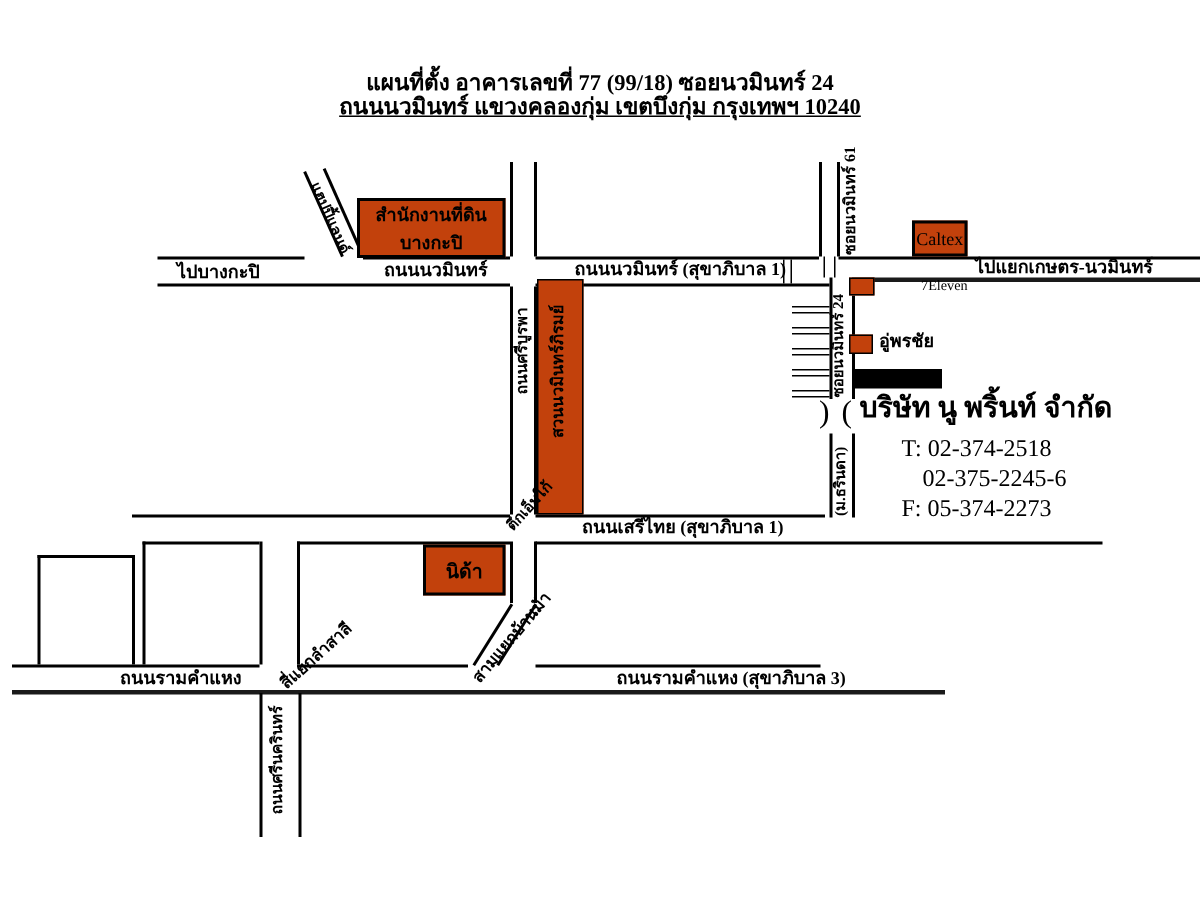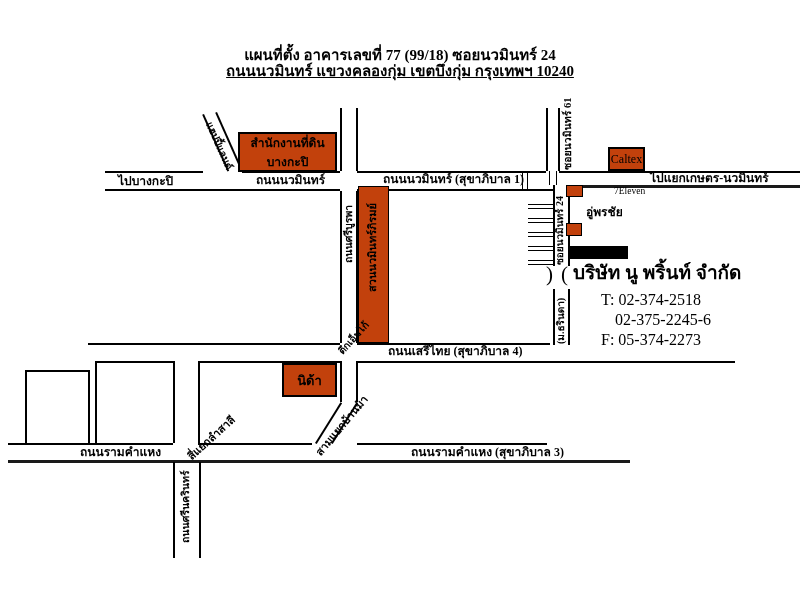--- a/index.html
+++ b/index.html
@@ -88,38 +88,38 @@
   <div class="hl thin" style="left:528px;top:264px;width:25px;"></div>
 
   <div class="paren" style="left:546px;top:264px;">)</div>
   <div class="paren" style="left:561px;top:264px;">(</div>
   <div class="vtext" style="left:555px;top:344px;font-size:10px;">(ม.ธรินดา)</div>
 
   <div class="box box-thin" style="left:566px;top:185px;width:15px;height:10px;"></div>
   <div class="lbl lbl-n" style="left:614px;top:186px;font-size:9.5px;">7Eleven</div>
 
   <div class="box box-thin" style="left:566px;top:223px;width:14px;height:11px;"></div>
-  <div class="lbl" style="left:586px;top:206px;">อู่พรชัย</div>
+  <div class="lbl" style="left:586px;top:221px;">อู่พรชัย</div>
 
   <div class="blackrect" style="left:568px;top:246px;width:60px;height:13px;"></div>
   <div class="lbl" style="left:573px;top:263px;font-size:19px;">บริษัท นู พริ้นท์ จำกัด</div>
   <div class="lbl lbl-n" style="left:601px;top:291px;font-size:16px;">T: 02-374-2518</div>
   <div class="lbl lbl-n" style="left:615px;top:311px;font-size:16px;">02-375-2245-6</div>
   <div class="lbl lbl-n" style="left:601px;top:331px;font-size:16px;">F: 05-374-2273</div>
 
   <div class="vl" style="left:340px;top:191px;height:152px;"></div>
   <div class="vl" style="left:356px;top:191px;height:152px;"></div>
   <div class="vtext" style="left:343px;top:263px;">ถนนศรีบูรพา</div>
   <div class="box box-thin" style="left:358px;top:186px;width:29px;height:155px;"></div>
   <div class="vtext" style="left:366px;top:292px;font-size:11px;">สวนนวมินทร์ภิรมย์</div>
   <div class="dtext" style="left:336px;top:349px;transform:rotate(-48deg);">ตึกเอ็มโก้</div>
 
   <div class="hl" style="left:88px;top:343px;width:252px;"></div>
   <div class="hl" style="left:357px;top:343px;width:193px;"></div>
-  <div class="lbl" style="left:388px;top:345px;">ถนนเสรีไทย (สุขาภิบาล 4)</div>
+  <div class="lbl" style="left:388px;top:345px;">ถนนเสรีไทย (สุขาภิบาล 1)</div>
   <div class="hl" style="left:25px;top:370px;width:63px;"></div>
   <div class="hl" style="left:95px;top:361px;width:78px;"></div>
   <div class="hl" style="left:198px;top:361px;width:142px;"></div>
   <div class="hl" style="left:357px;top:361px;width:378px;"></div>
 
   <div class="vl" style="left:25px;top:370px;height:73px;"></div>
   <div class="vl" style="left:88px;top:370px;height:73px;"></div>
   <div class="vl" style="left:95px;top:361px;height:82px;"></div>
   <div class="vl" style="left:173px;top:361px;height:82px;"></div>
   <div class="vl" style="left:198px;top:361px;height:82px;"></div>

